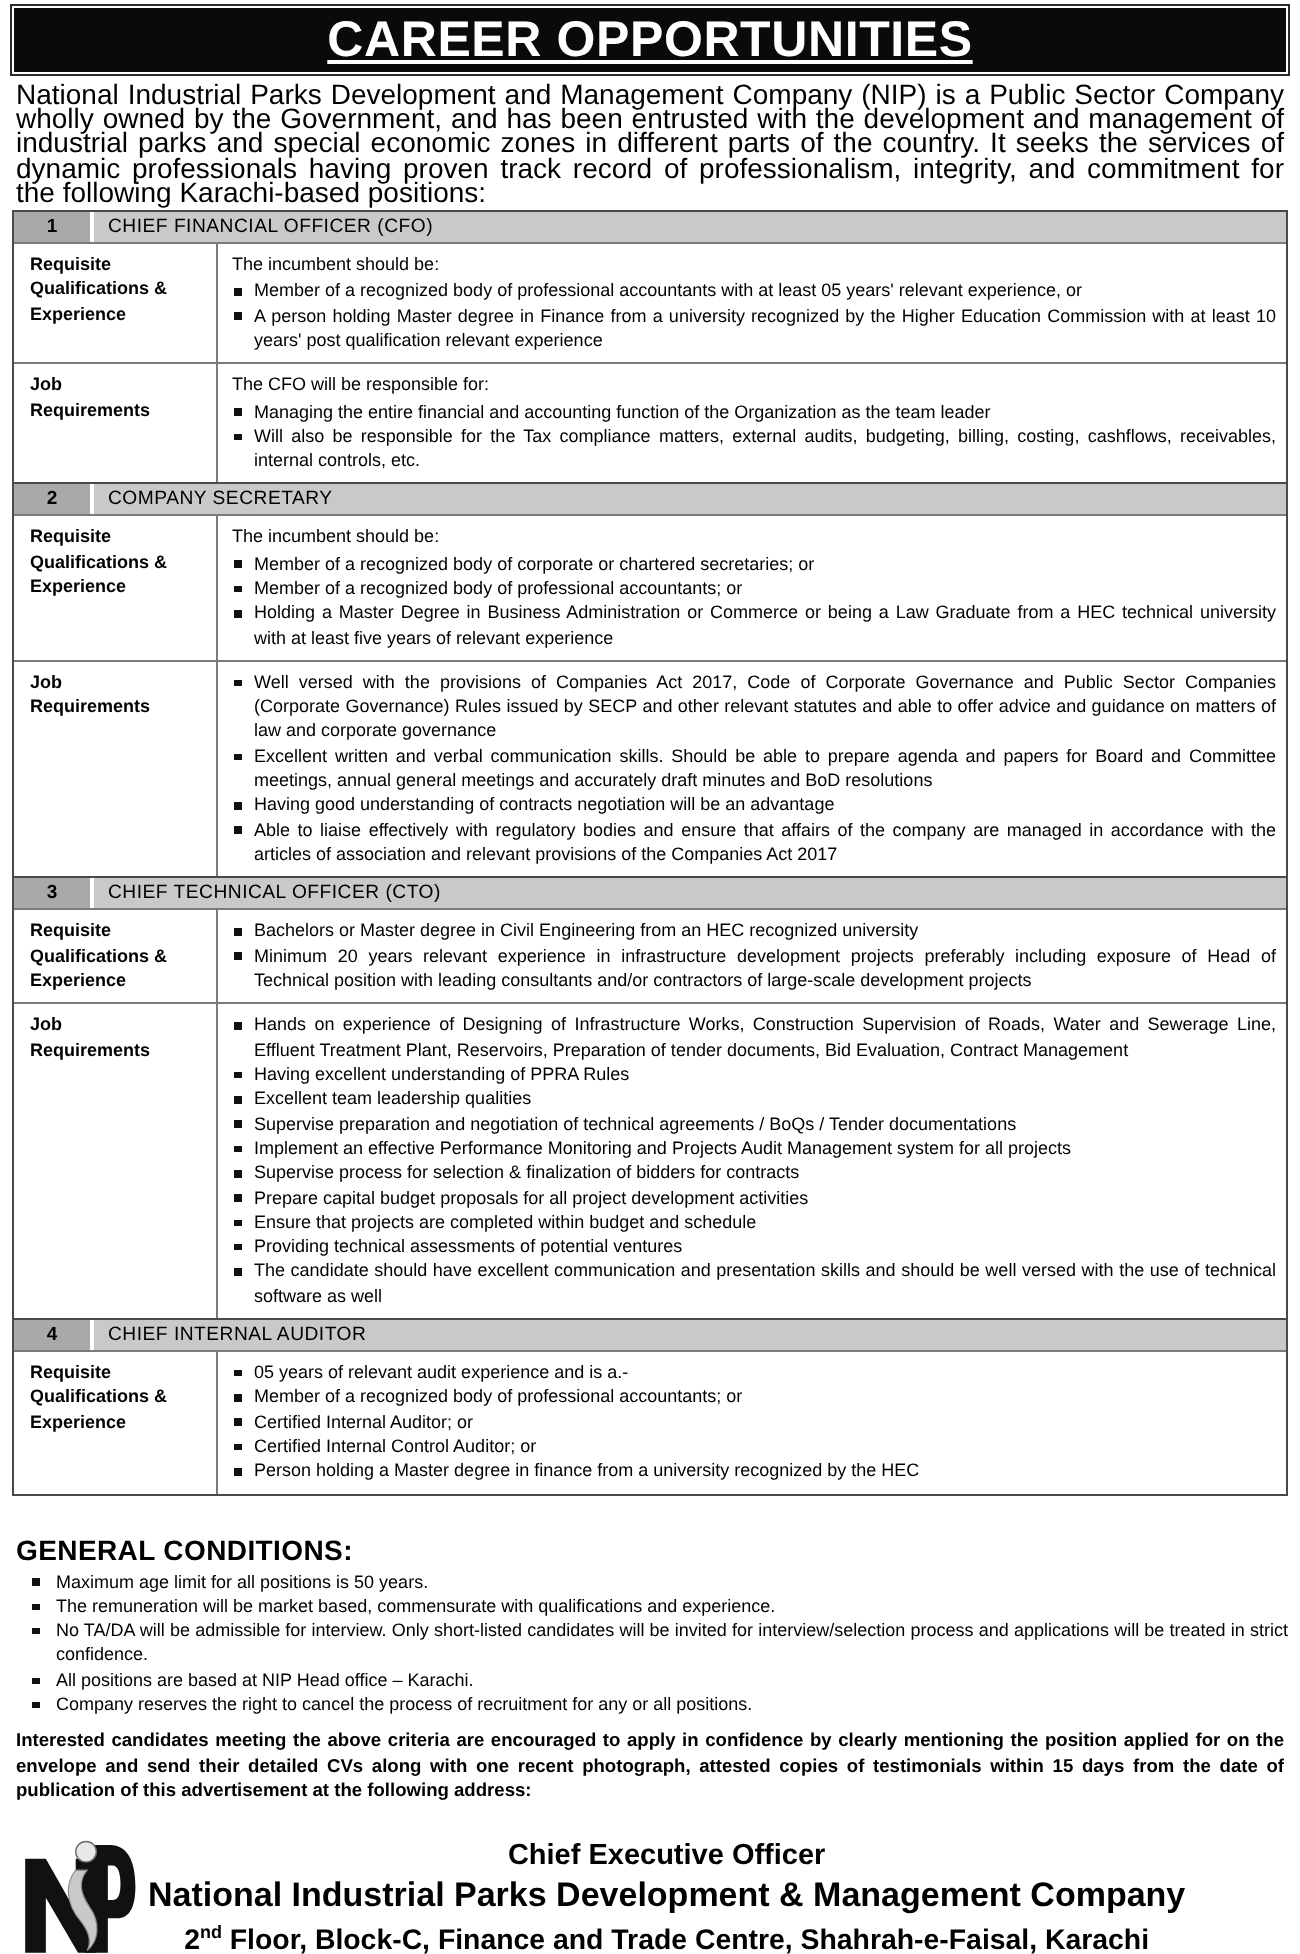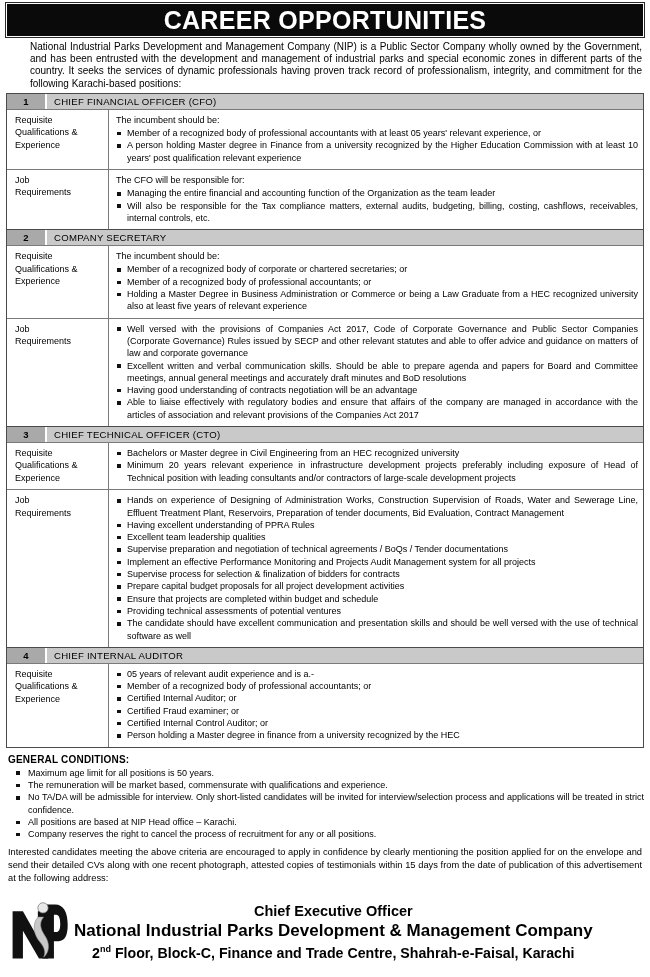--- a/index.html
+++ b/index.html
@@ -24,29 +24,29 @@
     height: 34px;
     display: flex; align-items: center; justify-content: center;
     margin-bottom: 4px;
   }
   .banner-title {
     color: #ffffff;
     font-size: 25px;
     font-weight: bold;
     letter-spacing: 0.3px;
     line-height: 1;
+    text-decoration: underline;
   }
 
   
   .intro {
-    font-size: 10px;
+    font-size: 14px;
     line-height: 12.2px;
     text-align: justify;
     padding: 0 2px 3px 2px;
-    margin-left: 22px;
   }
 
   
   .jobs { border: 1px solid #4a4a4a; border-bottom: none; }
   .job { border-bottom: 1px solid #4a4a4a; }
 
   .job-head { display: flex; height: 15px; align-items: stretch; }
   .job-num {
     width: 40px;
     background: #a9a9a9;
@@ -63,21 +63,21 @@
     letter-spacing: 0.25px;
   }
 
   .job-row { display: flex; border-top: 1px solid #7a7a7a; }
   .job-row:first-of-type { border-top: none; }
   .row-label {
     width: 102px;
     flex: 0 0 102px;
     border-right: 1px solid #7a7a7a;
     padding: 4px 4px 5px 8px;
-    font-size: 9px; font-weight: normal;
+    font-size: 9px; font-weight: bold;
     line-height: 12.4px;
   }
   .row-body {
     flex: 1;
     padding: 4px 5px 5px 7px;
     font-size: 9px;
     line-height: 12.3px;
   }
   .lead { margin-bottom: 1px; }
   ul.blist { list-style: none; }
@@ -90,35 +90,35 @@
   ul.blist > li::before {
     content: "";
     position: absolute;
     left: 1px; top: 4.8px;
     width: 3.5px; height: 3.5px;
     background: #111;
   }
 
   
   .gc-title {
-    font-size: 10px; font-weight: bold;
-    margin: 6px 0 2px 2px;
+    font-size: 14px; font-weight: bold;
+    margin: 19px 0 2px 2px;
     letter-spacing: 0.2px;
   }
   .gc-list { list-style: none; font-size: 9px; line-height: 12.3px; padding-left: 10px; }
   .gc-list > li {
     position: relative; padding-left: 12px; text-align: justify;
   }
   .gc-list > li::before {
     content: "";
     position: absolute; left: 0; top: 4.8px;
     width: 3.5px; height: 3.5px; background: #111;
   }
   .closing {
-    font-size: 9.3px; font-weight: normal; line-height: 12.6px;
+    font-size: 9.3px; font-weight: bold; line-height: 12.6px;
     text-align: justify;
     margin: 6px 2px 15px 2px;
   }
 
   
   .footer {
     display: flex; align-items: center;
     margin-top: 5px;
     padding: 2px 2px 0 4px;
     text-align: center;
@@ -188,21 +188,21 @@
           <div class="row-label">
             <div>Requisite</div>
             <div>Qualifications &amp;</div>
             <div>Experience</div>
           </div>
           <div class="row-body">
             <div class="lead">The incumbent should be:</div>
             <ul class="blist">
               <li>Member of a recognized body of corporate or chartered secretaries; or</li>
               <li>Member of a recognized body of professional accountants; or</li>
-              <li>Holding a Master Degree in Business Administration or Commerce or being a Law Graduate from a HEC recognized university also at least five years of relevant experience</li>
+              <li>Holding a Master Degree in Business Administration or Commerce or being a Law Graduate from a HEC technical university with at least five years of relevant experience</li>
             </ul>
           </div>
         </div>
         <div class="job-row">
           <div class="row-label">
             <div>Job</div>
             <div>Requirements</div>
           </div>
           <div class="row-body">
             <ul class="blist">
@@ -232,21 +232,21 @@
             </ul>
           </div>
         </div>
         <div class="job-row">
           <div class="row-label">
             <div>Job</div>
             <div>Requirements</div>
           </div>
           <div class="row-body">
             <ul class="blist">
-              <li>Hands on experience of Designing of Administration Works, Construction Supervision of Roads, Water and Sewerage Line, Effluent Treatment Plant, Reservoirs, Preparation of tender documents, Bid Evaluation, Contract Management</li>
+              <li>Hands on experience of Designing of Infrastructure Works, Construction Supervision of Roads, Water and Sewerage Line, Effluent Treatment Plant, Reservoirs, Preparation of tender documents, Bid Evaluation, Contract Management</li>
               <li>Having excellent understanding of PPRA Rules</li>
               <li>Excellent team leadership qualities</li>
               <li>Supervise preparation and negotiation of technical agreements / BoQs / Tender documentations</li>
               <li>Implement an effective Performance Monitoring and Projects Audit Management system for all projects</li>
               <li>Supervise process for selection &amp; finalization of bidders for contracts</li>
               <li>Prepare capital budget proposals for all project development activities</li>
               <li>Ensure that projects are completed within budget and schedule</li>
               <li>Providing technical assessments of potential ventures</li>
               <li>The candidate should have excellent communication and presentation skills and should be well versed with the use of technical software as well</li>
             </ul>
@@ -262,21 +262,20 @@
           <div class="row-label">
             <div>Requisite</div>
             <div>Qualifications &amp;</div>
             <div>Experience</div>
           </div>
           <div class="row-body">
             <ul class="blist">
               <li>05 years of relevant audit experience and is a.-</li>
               <li>Member of a recognized body of professional accountants; or</li>
               <li>Certified Internal Auditor; or</li>
-              <li>Certified Fraud examiner; or</li>
               <li>Certified Internal Control Auditor; or</li>
               <li>Person holding a Master degree in finance from a university recognized by the HEC</li>
             </ul>
           </div>
         </div>
       </div>
     </div>
 
   <div class="gc-title">GENERAL CONDITIONS:</div>
   <ul class="gc-list" id="gc-root">

